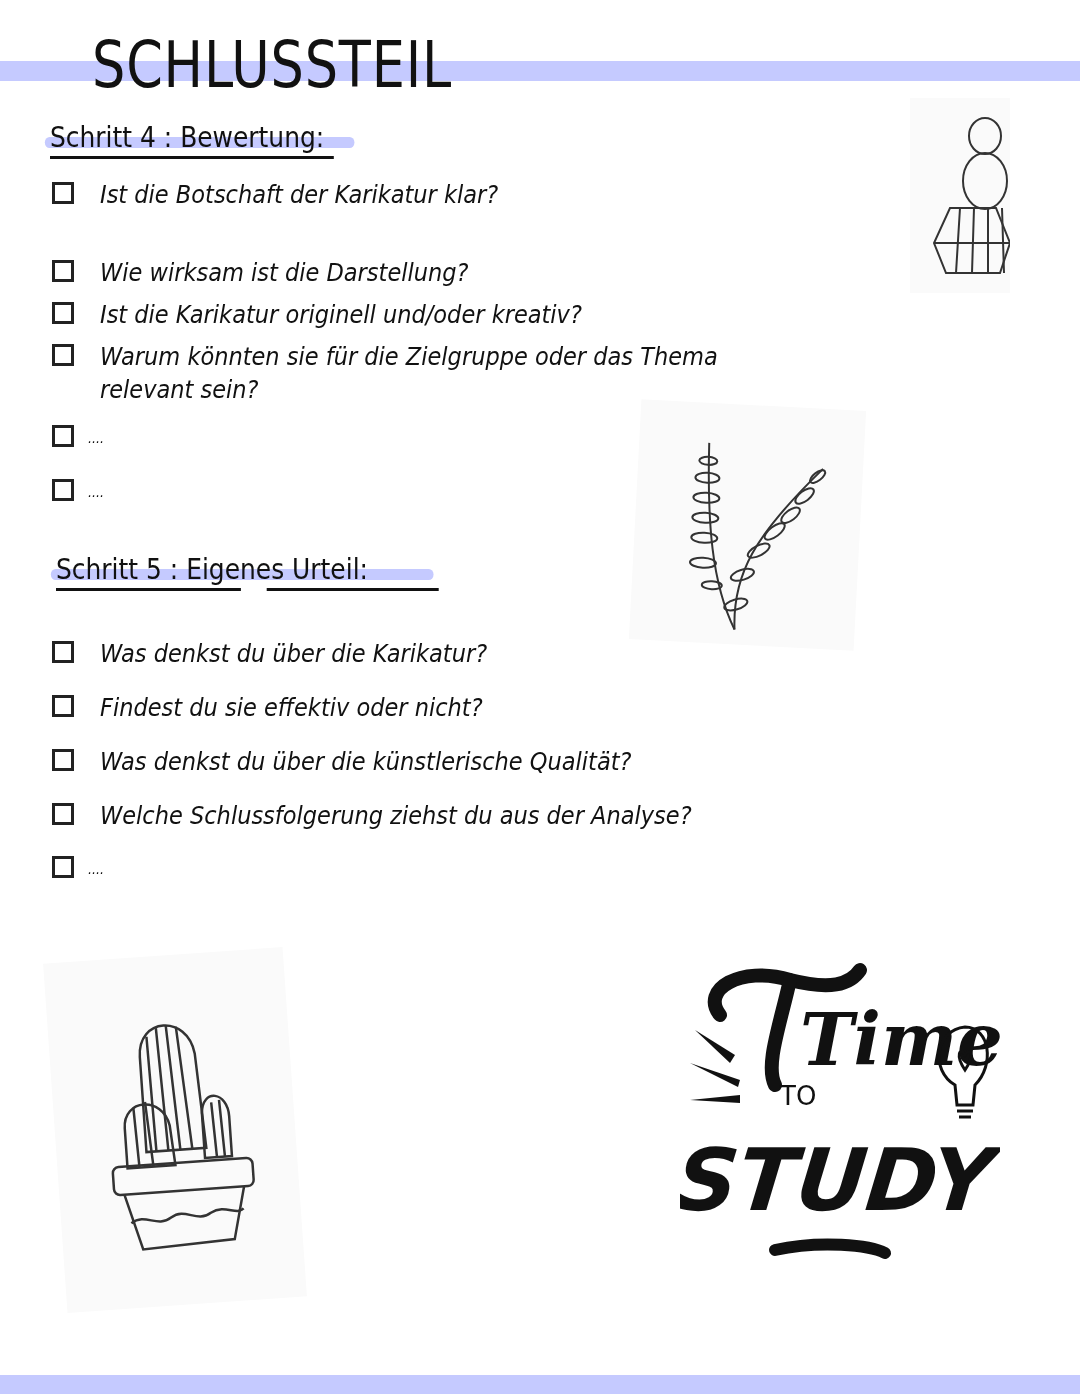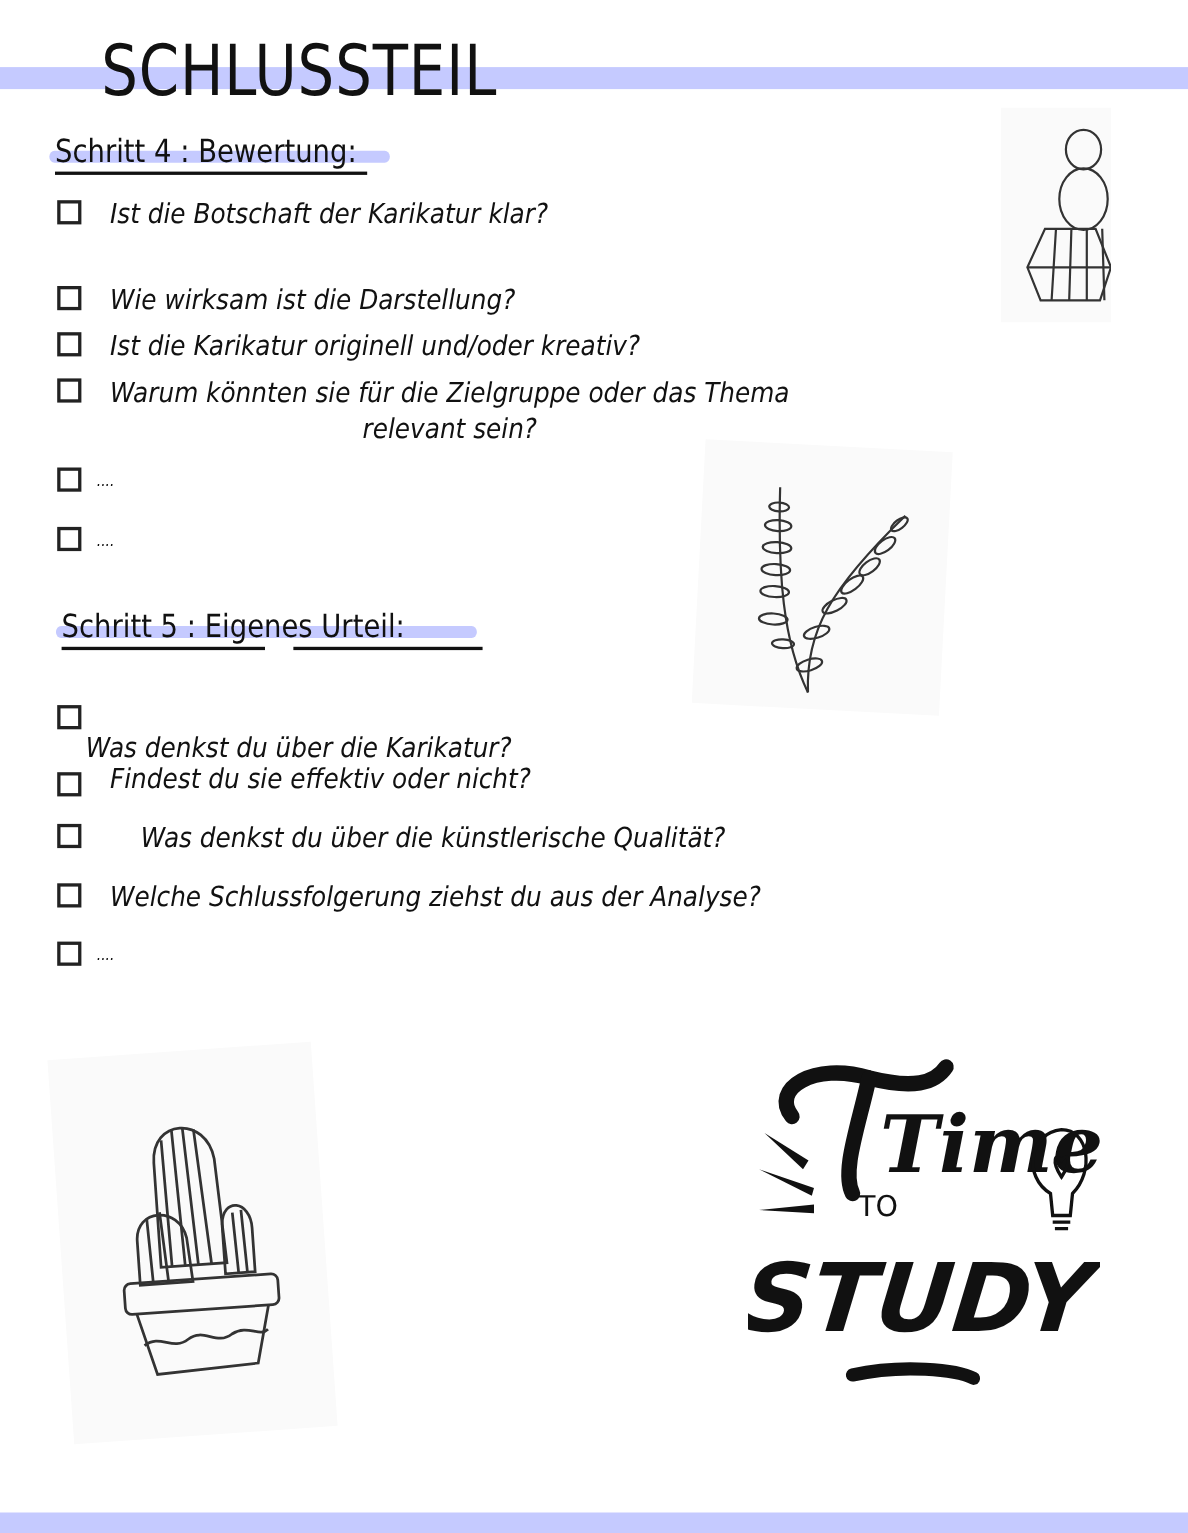--- a/index.html
+++ b/index.html
@@ -77,50 +77,50 @@
   <div class="item-text">Ist die Botschaft der Karikatur klar?</div>
 </div>
 <div class="item" style="top:232px;margin-top:24px;">
   <div class="checkbox"></div>
   <div class="item-text">Wie wirksam ist die Darstellung?</div>
 </div>
 <div class="item" style="top:286px;margin-top:12px;">
   <div class="checkbox"></div>
   <div class="item-text">Ist die Karikatur originell und/oder kreativ?</div>
 </div>
-<div class="item" style="top:340px;text-align:center;">
+<div class="item" style="top:340px;">
   <div class="checkbox"></div>
   <div class="item-text">Warum könnten sie für die Zielgruppe oder das Thema
   relevant sein?</div>
 </div>
 <div class="item" style="top:421px;">
   <div class="checkbox"></div>
   <div class="item-text dots">....</div>
 </div>
 <div class="item" style="top:475px;">
   <div class="checkbox"></div>
   <div class="item-text dots">....</div>
 </div>
 
 <div class="section-head" style="left:56px; top:552px;">
   <span class="hl" style="width:445px;"></span>
   <span>Schritt 5 : Eigenes Urteil:</span>
   <span class="ul" style="top:36px; width:215px;"></span>
   <span class="ul" style="top:36px; left:245px; width:200px;"></span>
 </div>
 
-<div class="item" style="top:637px;flex-direction:column;">
+<div class="item" style="top:637px;">
   <div class="checkbox"></div>
   <div class="item-text">Was denkst du über die Karikatur?</div>
 </div>
-<div class="item" style="top:691px;align-items:flex-end;">
+<div class="item" style="top:691px;">
   <div class="checkbox"></div>
   <div class="item-text">Findest du sie effektiv oder nicht?</div>
 </div>
-<div class="item" style="top:745px;gap:28px;">
+<div class="item" style="top:745px;">
   <div class="checkbox"></div>
   <div class="item-text">Was denkst du über die künstlerische Qualität?</div>
 </div>
 <div class="item" style="top:799px;">
   <div class="checkbox"></div>
   <div class="item-text">Welche Schlussfolgerung ziehst du aus der Analyse?</div>
 </div>
 <div class="item" style="top:852px;">
   <div class="checkbox"></div>
   <div class="item-text dots">....</div>

